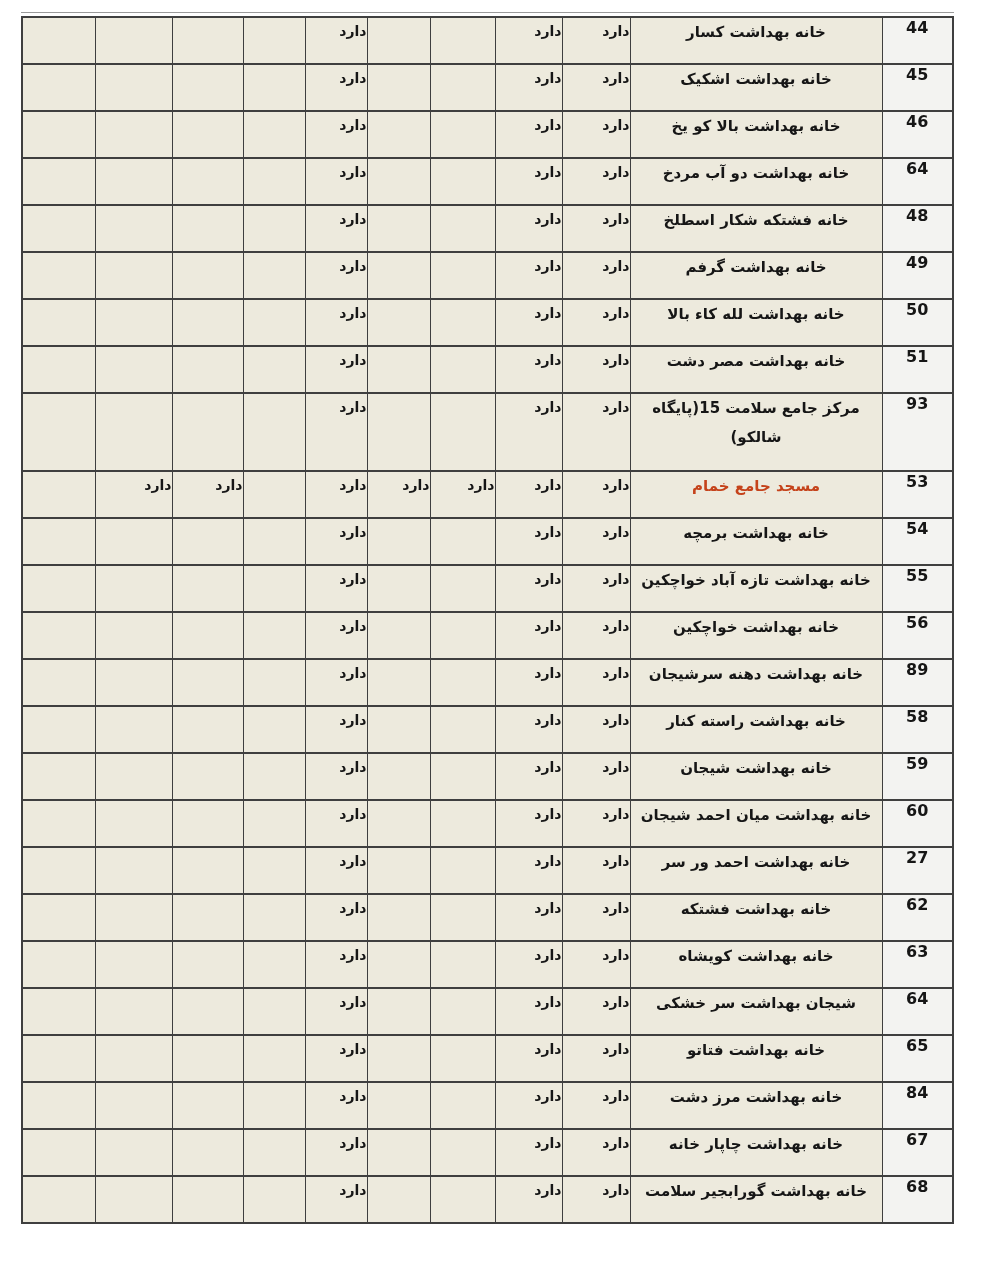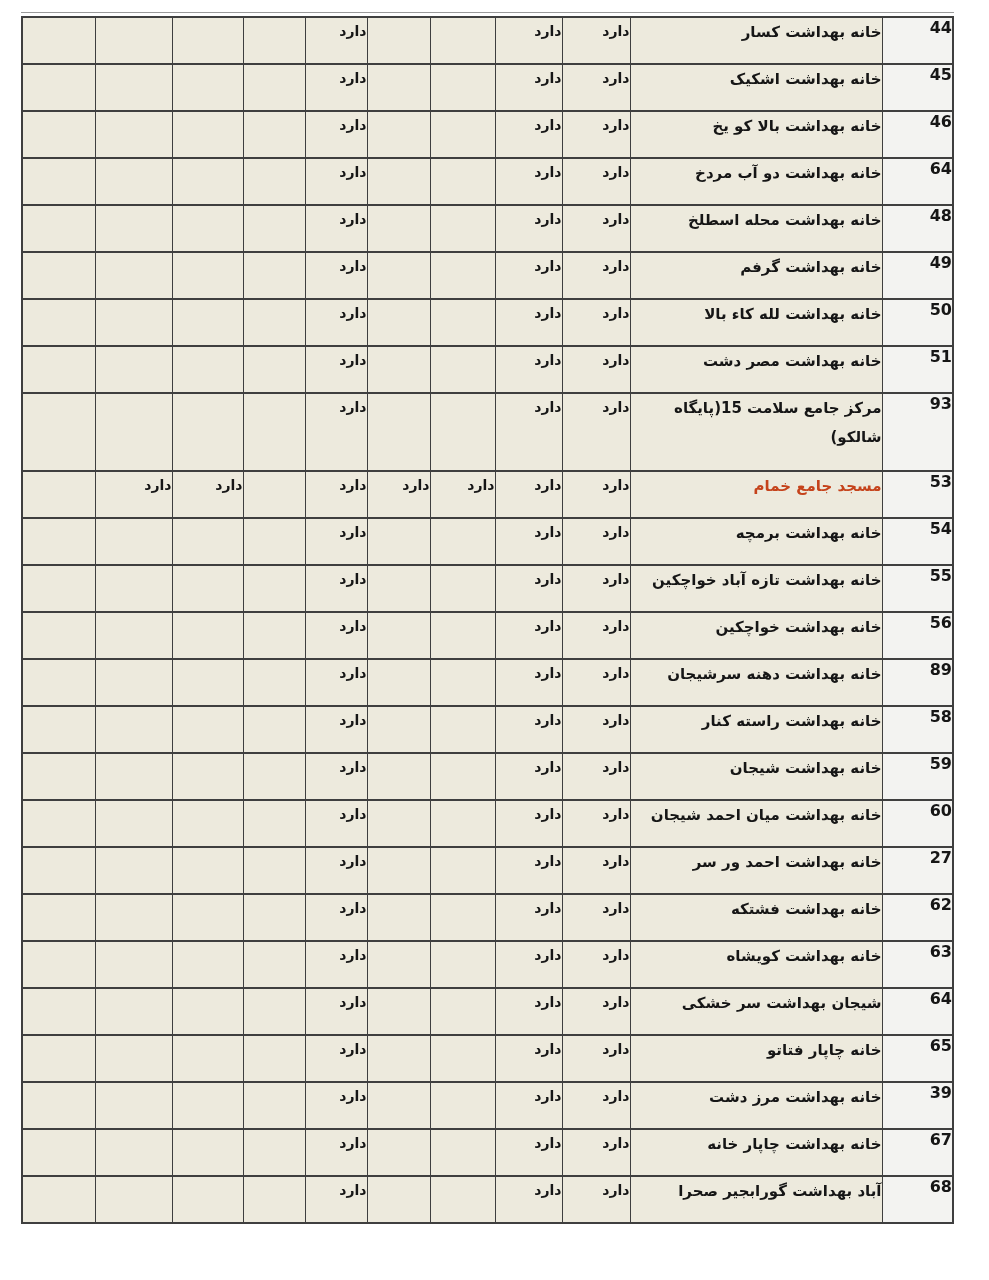--- a/index.html
+++ b/index.html
@@ -34,28 +34,29 @@
     border:1px solid var(--border);
     border-top-width:2px;
     border-bottom-width:2px;
     vertical-align:top;
     color:var(--text);
     overflow:hidden;
     padding:0;
   }
   td.num{
     background:var(--num-bg);
+    text-align:center;
     font-weight:bold;
     font-size:16px;
     padding-top:7px;
     line-height:20px;
   }
   td.name{
     background:var(--cell-bg);
-    text-align:right;
+    text-align:center;
     font-weight:bold;
     font-size:15px;
     line-height:29px;
     padding:2px 4px 0 4px;
     white-space:pre-line;
   }
   td.name.highlight{color:var(--highlight);margin-top:7px;}
   td.val{
     background:var(--cell-bg);
     text-align:right;
@@ -134,21 +135,21 @@
           <td class="val"></td>
           <td class="val"></td>
           <td class="val">دارد</td>
           <td class="val"></td>
           <td class="val"></td>
           <td class="val"></td>
           <td class="val"></td>
         </tr>
         <tr class="row">
           <td class="num">48</td>
-          <td class="name">خانه بهداشت محله اسطلخ</td>
+          <td class="name">خانه فشتکه شکار اسطلخ</td>
           <td class="val">دارد</td>
           <td class="val">دارد</td>
           <td class="val"></td>
           <td class="val"></td>
           <td class="val">دارد</td>
           <td class="val"></td>
           <td class="val"></td>
           <td class="val"></td>
           <td class="val"></td>
         </tr>
@@ -356,33 +357,33 @@
           <td class="val"></td>
           <td class="val"></td>
           <td class="val">دارد</td>
           <td class="val"></td>
           <td class="val"></td>
           <td class="val"></td>
           <td class="val"></td>
         </tr>
         <tr class="row">
           <td class="num">65</td>
-          <td class="name">خانه چاپار فتاتو</td>
-          <td class="val">دارد</td>
-          <td class="val">دارد</td>
-          <td class="val"></td>
-          <td class="val"></td>
-          <td class="val">دارد</td>
-          <td class="val"></td>
-          <td class="val"></td>
-          <td class="val"></td>
-          <td class="val"></td>
-        </tr>
-        <tr class="row">
-          <td class="num">39</td>
+          <td class="name">خانه بهداشت فتاتو</td>
+          <td class="val">دارد</td>
+          <td class="val">دارد</td>
+          <td class="val"></td>
+          <td class="val"></td>
+          <td class="val">دارد</td>
+          <td class="val"></td>
+          <td class="val"></td>
+          <td class="val"></td>
+          <td class="val"></td>
+        </tr>
+        <tr class="row">
+          <td class="num">84</td>
           <td class="name">خانه بهداشت مرز دشت</td>
           <td class="val">دارد</td>
           <td class="val">دارد</td>
           <td class="val"></td>
           <td class="val"></td>
           <td class="val">دارد</td>
           <td class="val"></td>
           <td class="val"></td>
           <td class="val"></td>
           <td class="val"></td>
@@ -395,21 +396,21 @@
           <td class="val"></td>
           <td class="val"></td>
           <td class="val">دارد</td>
           <td class="val"></td>
           <td class="val"></td>
           <td class="val"></td>
           <td class="val"></td>
         </tr>
         <tr class="row">
           <td class="num">68</td>
-          <td class="name">آباد بهداشت گورابجیر صحرا</td>
+          <td class="name">خانه بهداشت گورابجیر سلامت</td>
           <td class="val">دارد</td>
           <td class="val">دارد</td>
           <td class="val"></td>
           <td class="val"></td>
           <td class="val">دارد</td>
           <td class="val"></td>
           <td class="val"></td>
           <td class="val"></td>
           <td class="val"></td>
         </tr>

